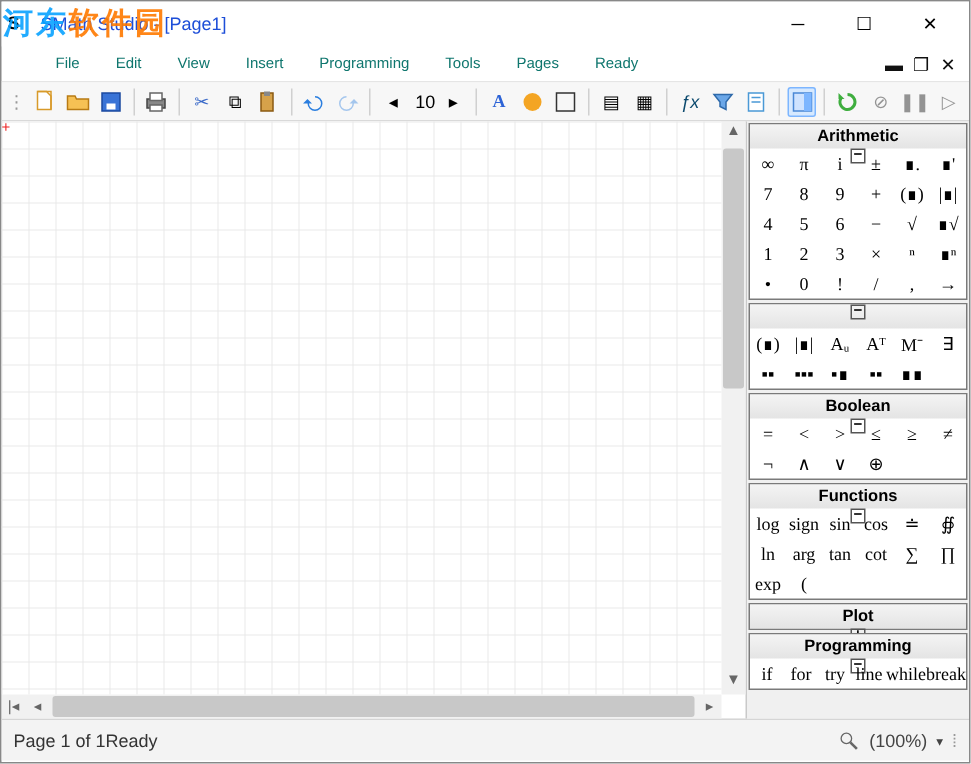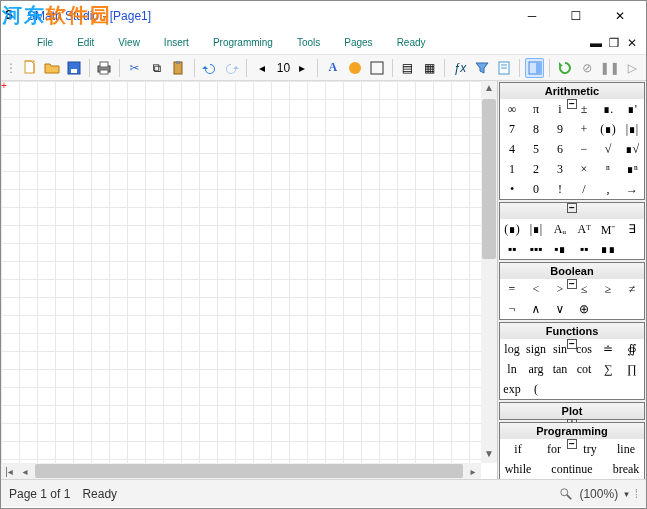--- a/index.html
+++ b/index.html
@@ -37,23 +37,23 @@
 .hscroll .thumb { height: 14px; flex: 1; background: #c8c8c8; margin: 1px 18px; border-radius: 2px; }
 .hscroll .arr { width: 16px; text-align:center; font-size:10px; color:#666; position:absolute; }
 .hscroll .la { left:16px; } .hscroll .ra { right:0; }
 .panels { width: 148px; background: #f0f0f0; overflow-y: auto; overflow-x: hidden; display: flex; flex-direction: column; }
 .panel { border: 1px solid #7a7a7a; margin: 1px; background: #fff; }
 .panel .hdr { background: linear-gradient(#f4f4f4,#e4e4e4); height: 16px; line-height: 16px; font-size: 11px; font-weight: bold; padding: 0 3px; display: flex; align-items: center; flex-direction: column; }
 .panel .hdr .t { flex: 1; }
 .panel .hdr .pm { width: 10px; height: 10px; border: 1px solid #555; font-size: 10px; line-height: 8px; text-align: center; }
 .panel .grid { display: grid; grid-template-columns: repeat(6, 1fr); }
 .panel .cell { height: 20px; display: flex; align-items: center; justify-content: center; font-size: 12px; font-family: "Cambria Math", serif; }
-.panel.progcols .grid { grid-template-columns: repeat(4,1fr); }
+.panel.progcols .grid { grid-template-columns: repeat(6,1fr); }
 .panel .span2 { grid-column: span 2; }
-.statusbar { height: 28px; background: #f3f3f3; display: flex; align-items: center; padding: 0 8px; border-top: 1px solid #d5d5d5; gap: 12px; font-size: 12px; color: #333; }
+.statusbar { height: 28px; background: #f3f3f3; display: flex; align-items: center; padding: 0 8px; border-top: 1px solid #d5d5d5; font-size: 12px; color: #333; }
 .statusbar .sp { flex: 1; }
 .zoom { display: flex; align-items: center; gap: 6px; color: #444; }
 .zoom svg { width: 14px; height: 14px; }
 </style>
 </head>
 <body>
 
 <div class="titlebar">
   <span class="app-icon">S</span>
   <span class="title">SMath Studio - [Page1]</span>
@@ -315,21 +315,20 @@
         <div class="hdr">
           <span class="t">Programming</span>
           <span class="pm">−</span>
         </div>
         <div class="grid">
           <div class="cell">if</div>
           <div class="cell">for</div>
           <div class="cell">try</div>
           <div class="cell">line</div>
           <div class="cell">while</div>
-          <div class="cell span2">continue</div>
           <div class="cell">break</div>
         </div>
       </div>
     </div>
 </div>
 
 <div class="statusbar">
   <span>Page 1 of 1</span>
   <span>Ready</span>
   <span class="sp"></span>

